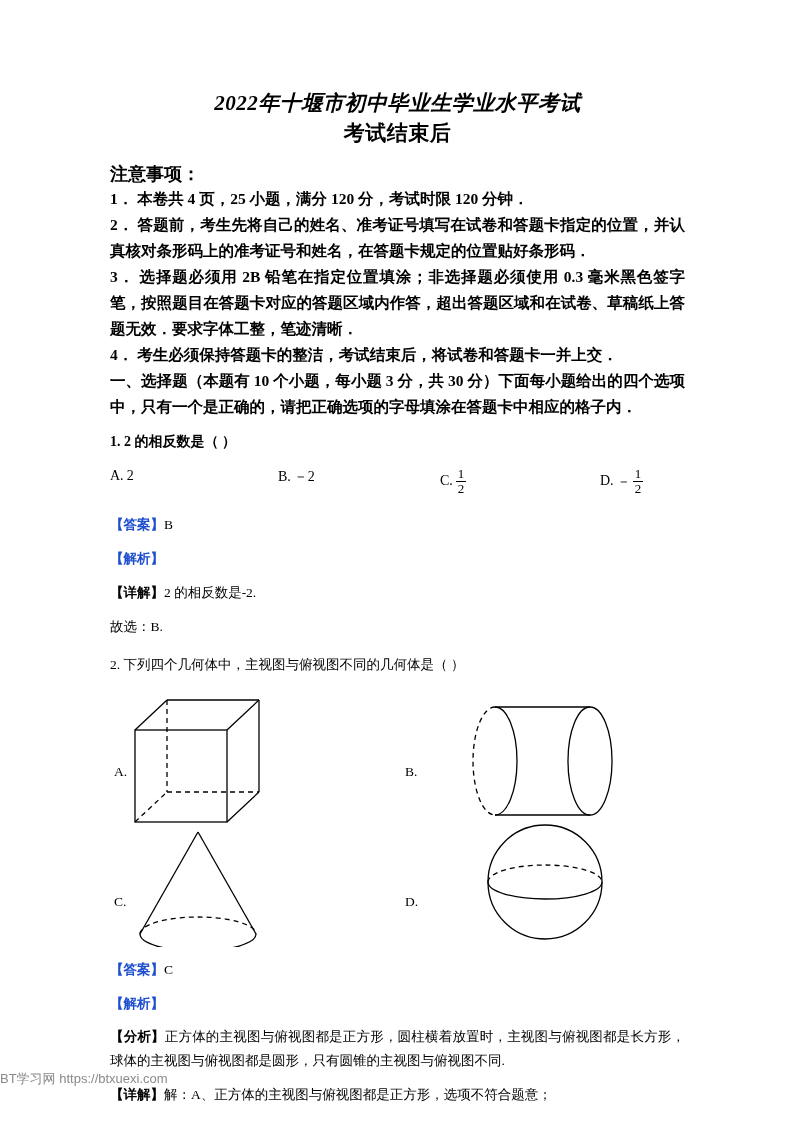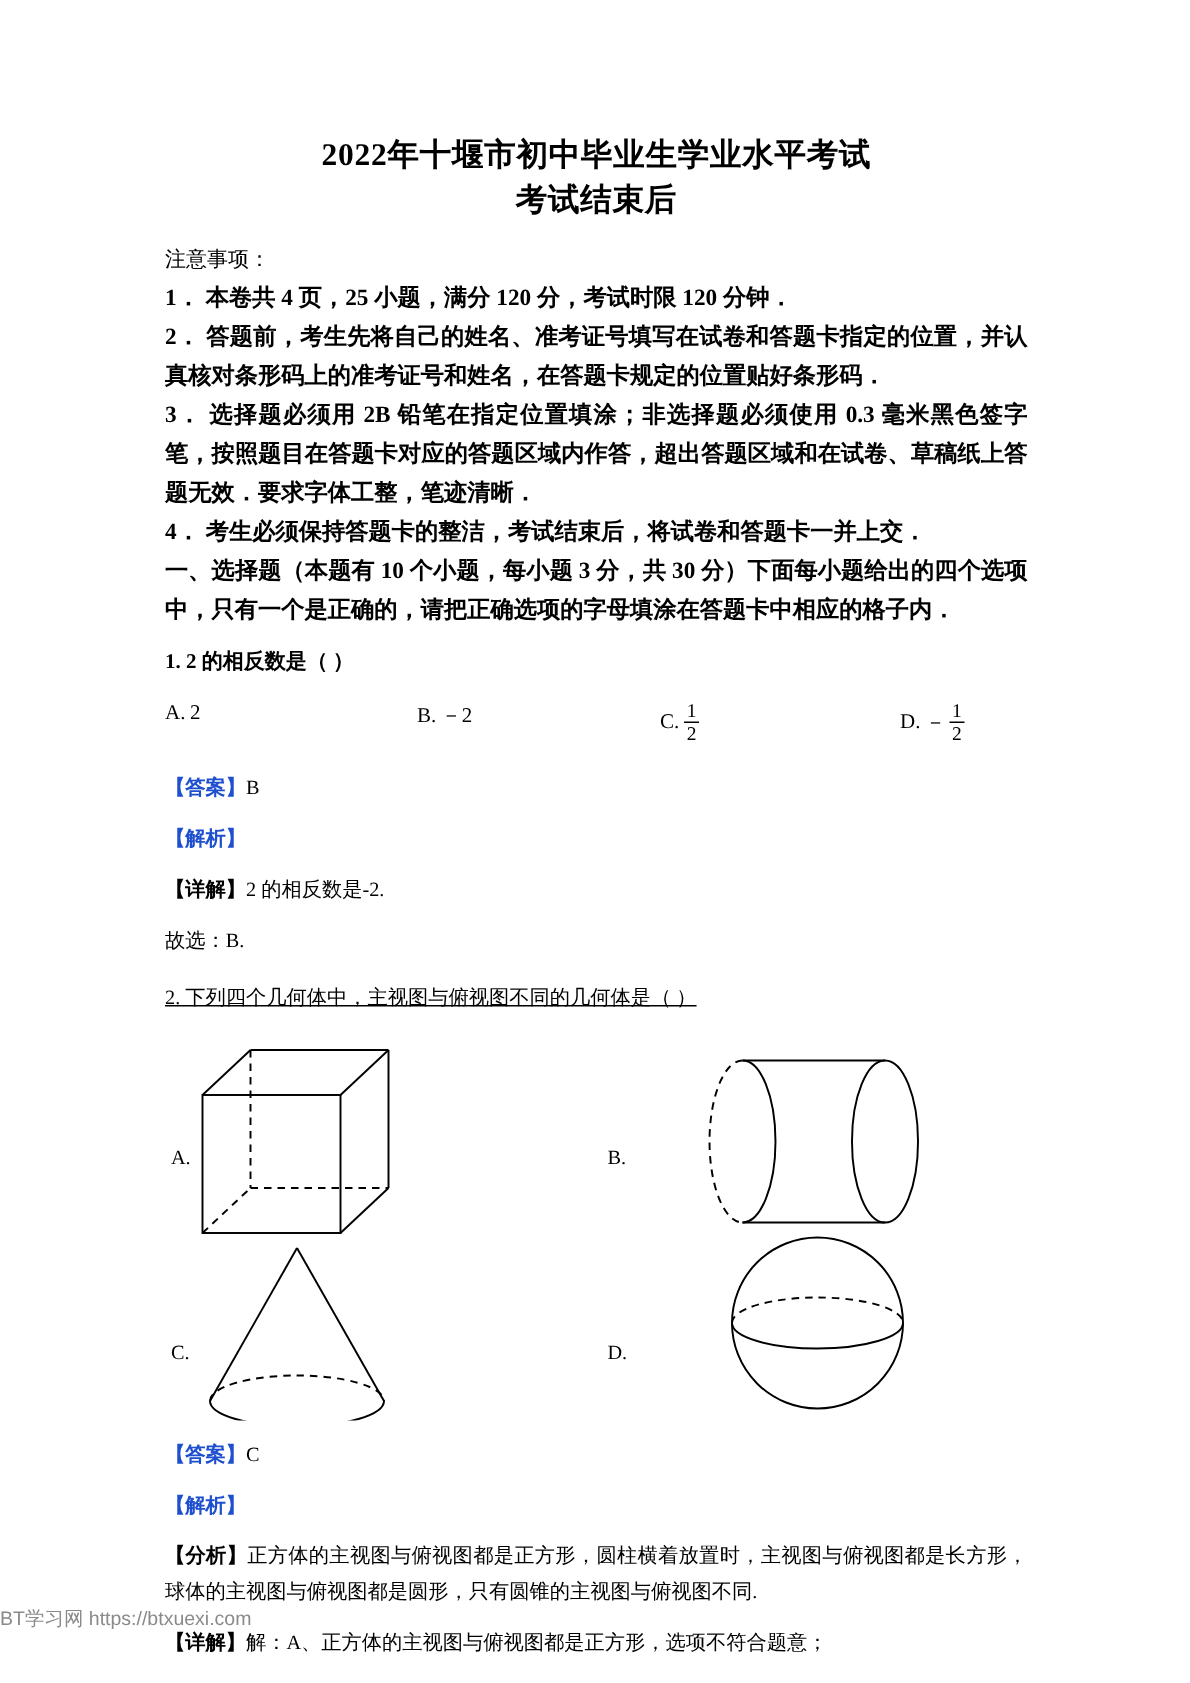--- a/index.html
+++ b/index.html
@@ -29,30 +29,31 @@
   }
 
   .title-block {
     text-align: center;
     font-weight: bold;
   }
   .title-line1 {
     font-size: 21px;
     line-height: 30px;
     letter-spacing: 0.5px;
+    font-style: italic;
   }
   .title-line2 {
     font-size: 21px;
     line-height: 30px;
     letter-spacing: 0.5px;
   }
 
   .notice-head {
-    font-size: 14px;
-    font-weight: normal;
+    font-size: 18px;
+    font-weight: bold;
     margin-top: 14px;
     line-height: 24px;
   }
   .notice-item {
     font-size: 15.5px;
     font-weight: bold;
     line-height: 26px;
     text-align: justify;
   }
   .section-head {
@@ -112,21 +113,20 @@
     font-size: 13.5px;
     line-height: 24px;
     margin-top: 10px;
     text-align: justify;
   }
 
   .q2-line {
     font-size: 13.5px;
     line-height: 22px;
     margin-top: 16px;
-    text-decoration: underline;
   }
 
   .figs {
     position: relative;
     width: 575px;
     height: 265px;
     margin-top: 6px;
   }
   .figlabel {
     position: absolute;

